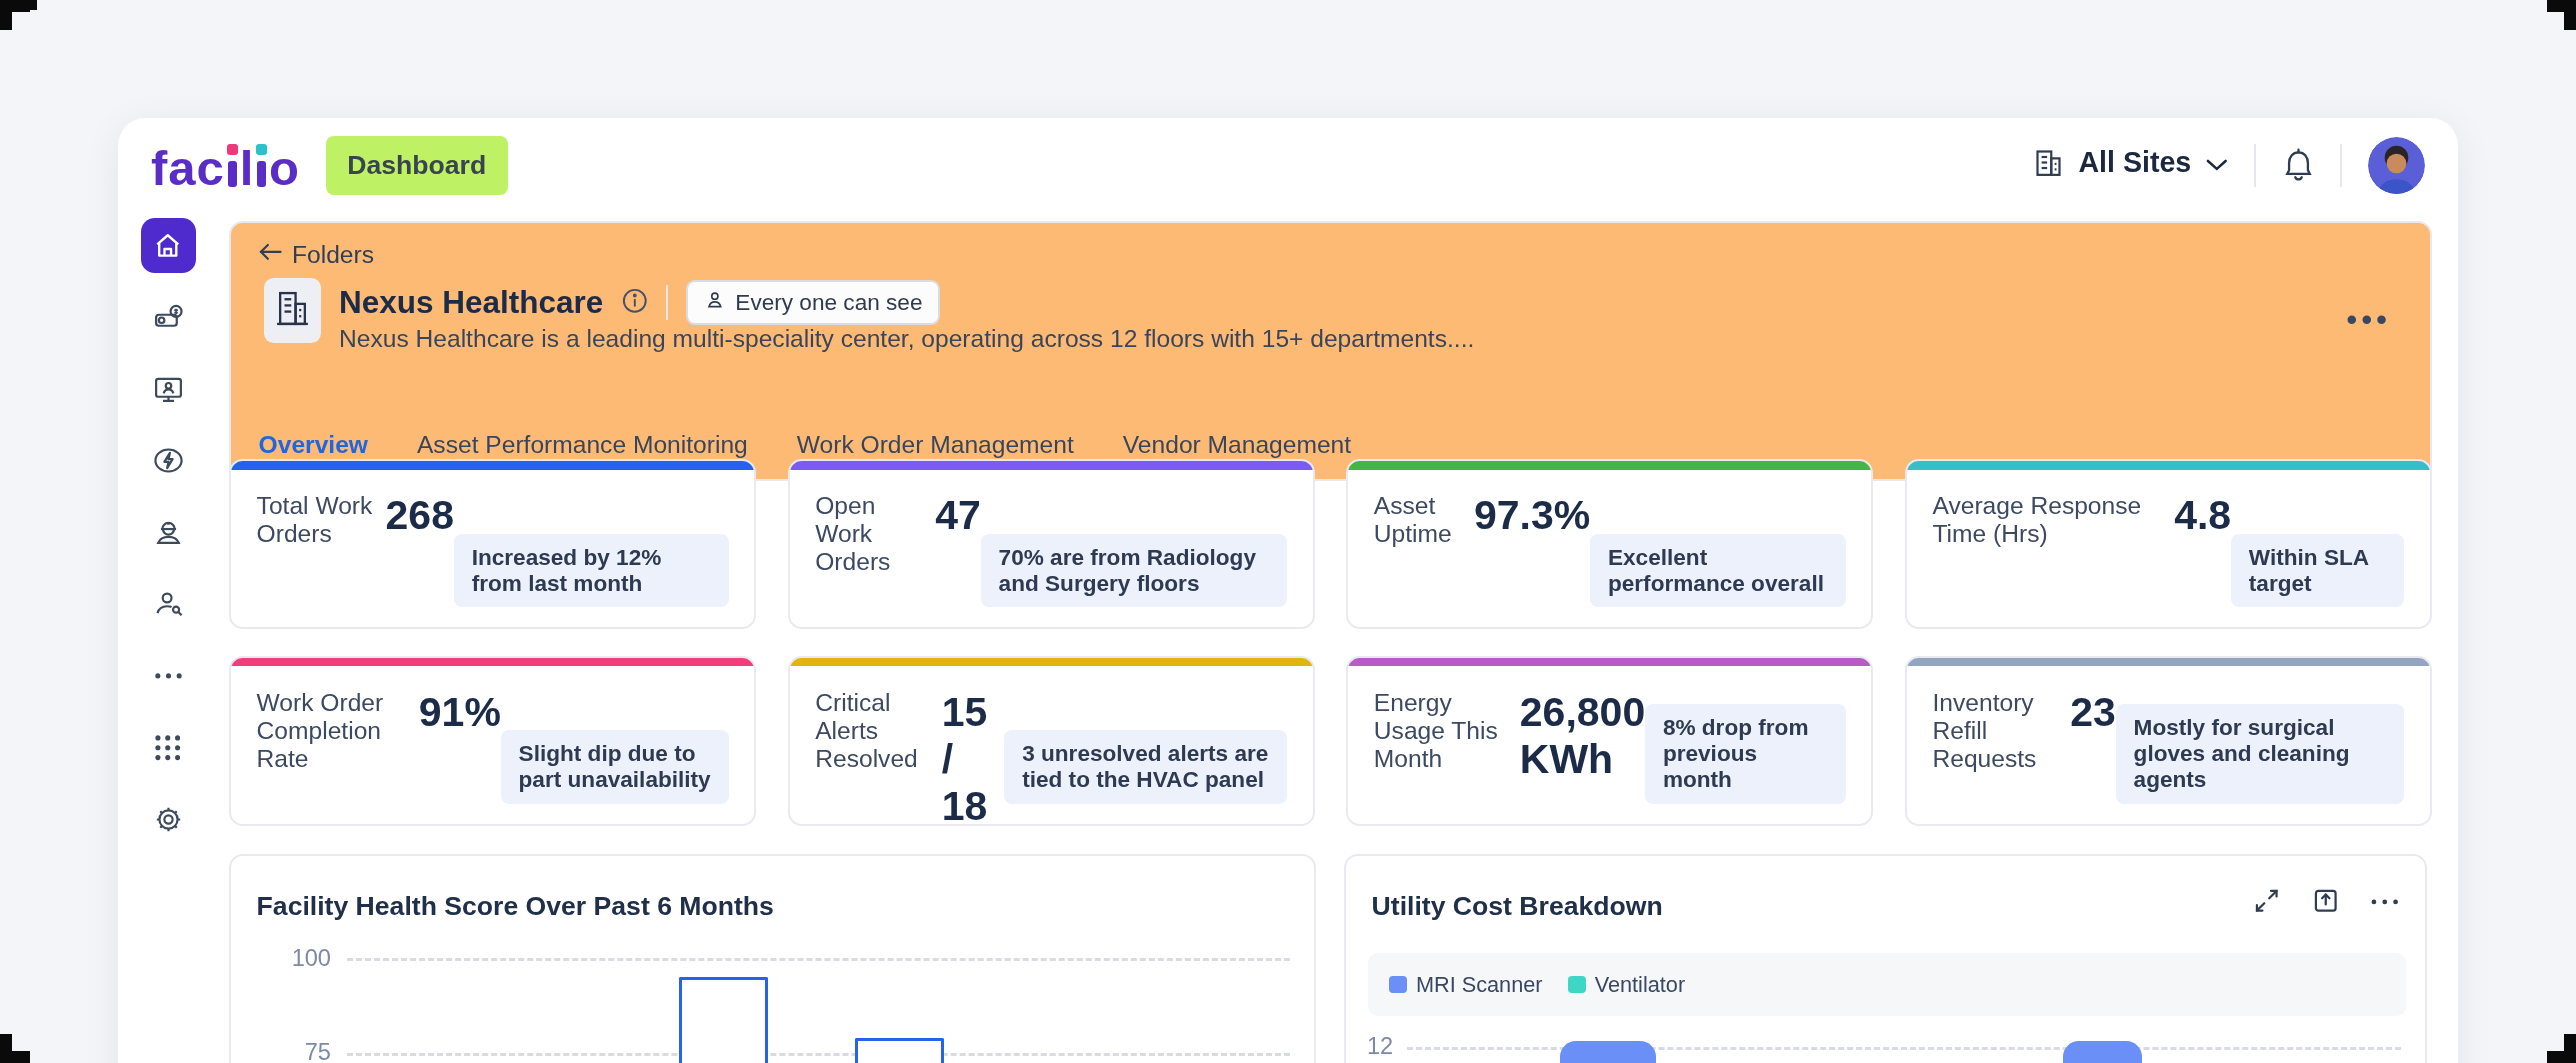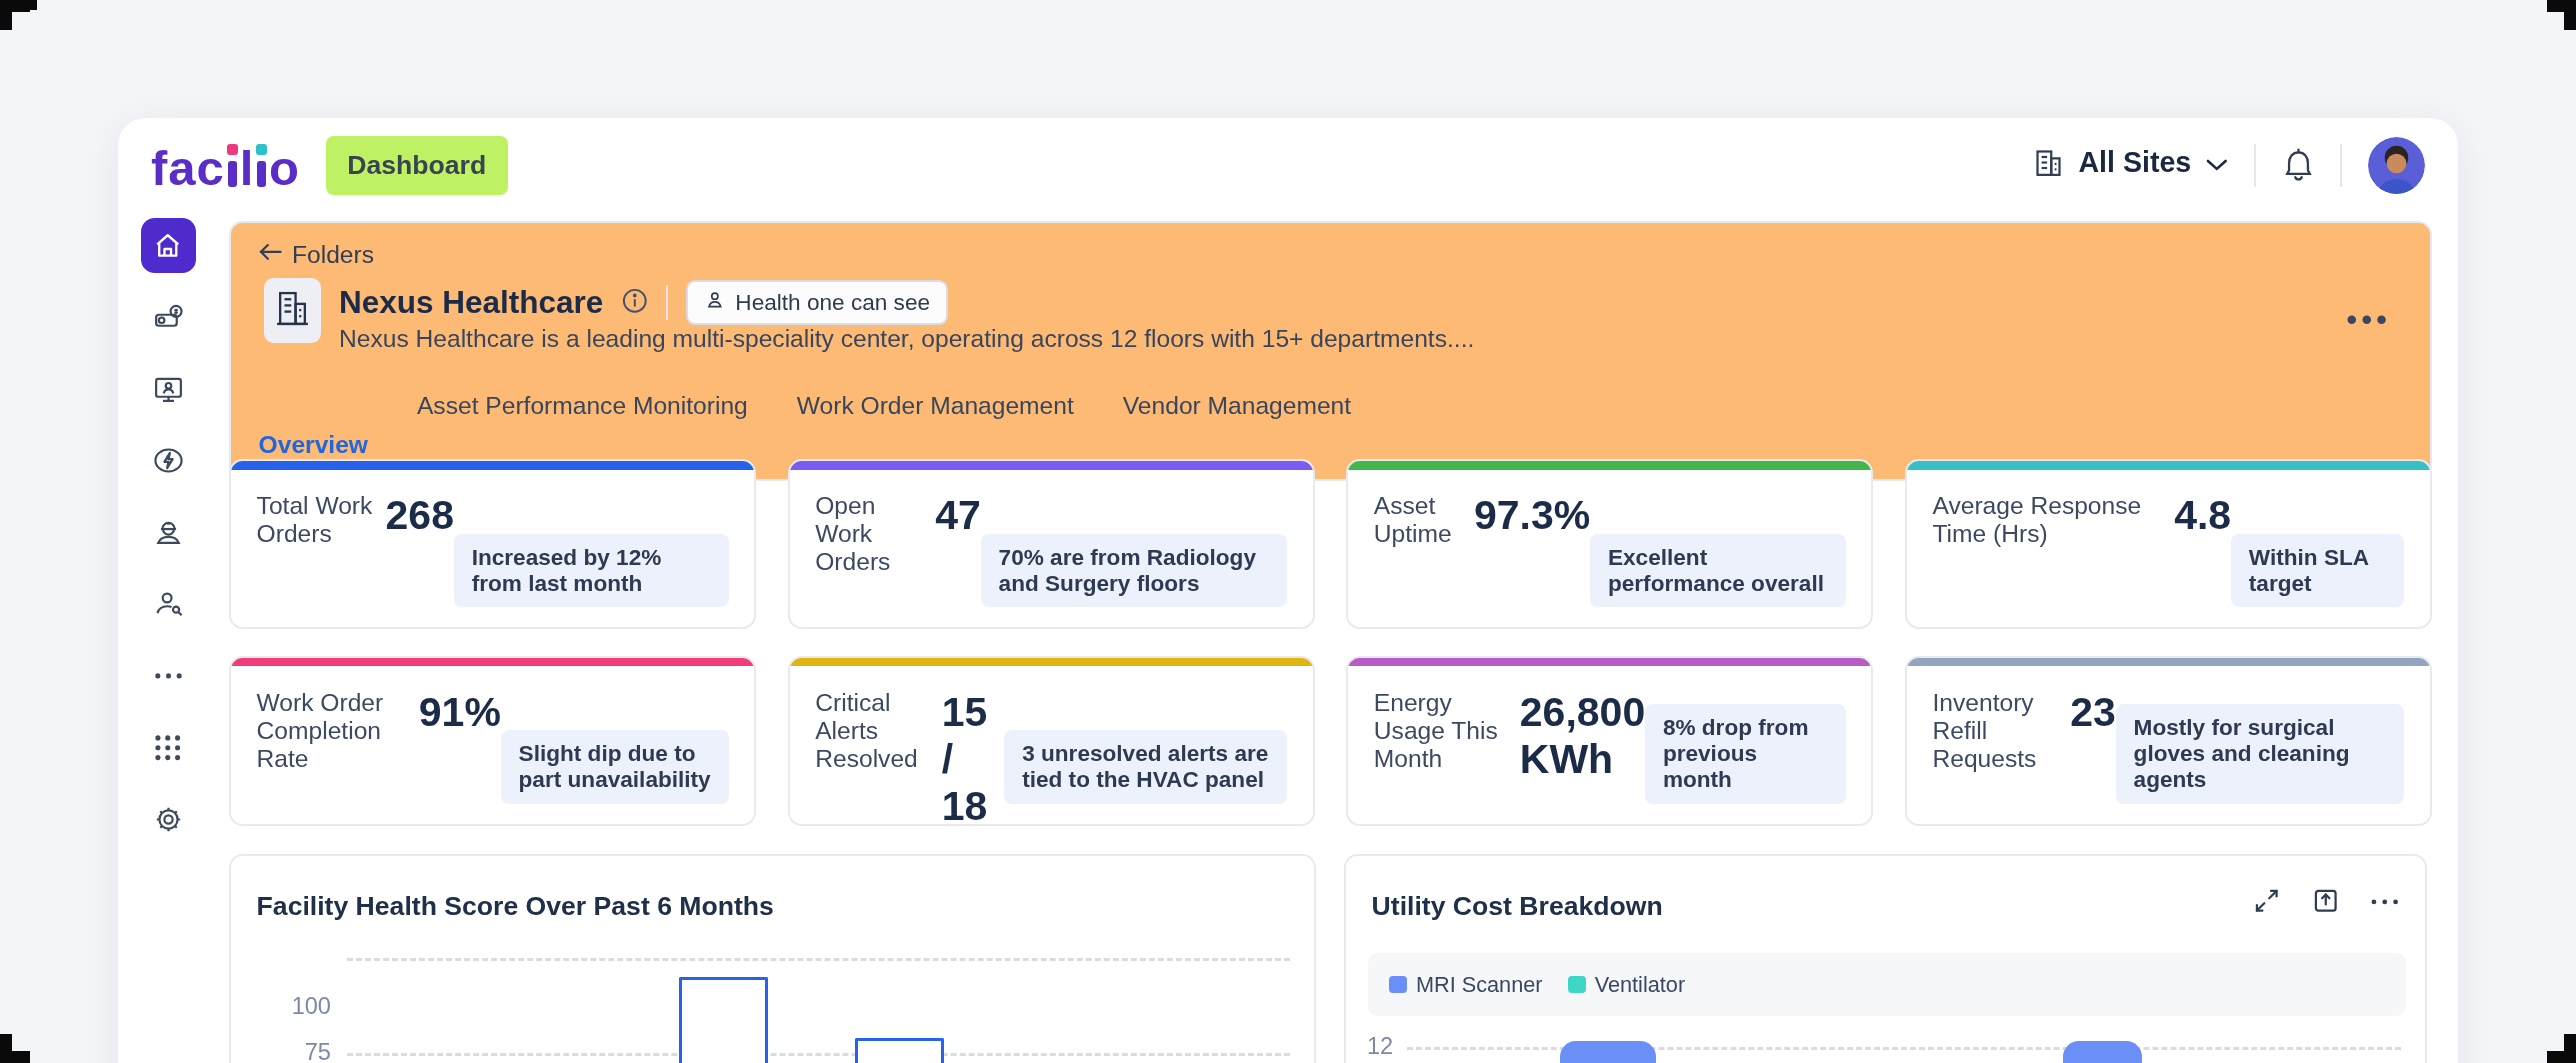--- a/index.html
+++ b/index.html
@@ -52,21 +52,21 @@
   .back-row{position:absolute;left:25.6px;top:17.7px;display:flex;align-items:center;gap:9.8px;font-size:24.6px;color:#323e55;cursor:pointer;}
   .folder-tile{position:absolute;left:33px;top:55px;width:57px;height:65px;background:#edeff4;border-radius:9.8px;display:flex;align-items:center;justify-content:center;}
   .title-row{position:absolute;left:108px;top:57px;display:flex;align-items:center;gap:17.7px;}
   .folder-title{font-size:31.5px;font-weight:bold;color:#1c2b47;}
   .title-div{width:2px;height:35px;background:#e3e6eb;}
   .vis-badge{display:flex;align-items:center;gap:9.8px;border:2px solid #d9dde3;background:#fcfcfd;border-radius:8.9px;padding:6.9px 15.8px;font-size:22.6px;color:#2e3a50;cursor:pointer;}
   .folder-desc{position:absolute;left:108px;top:102px;font-size:24.6px;color:#39455c;}
   .more-btn{position:absolute;right:33px;top:77px;border:none;background:none;font-size:31.5px;letter-spacing:3.9px;color:#3a4763;cursor:pointer;}
   .tabs{position:absolute;left:25.6px;bottom:0;display:flex;gap:45px;}
   .tab{font-size:24.6px;color:#39455c;padding:0 2px 15.8px;cursor:pointer;}
-  .tab.active{color:#2166dd;font-weight:bold;border-bottom:4.9px solid #2166dd;margin-top:39px;}
+  .tab.active{color:#2166dd;font-weight:bold;border-bottom:4.9px solid #2166dd;}
 
   
   .kpi-grid{position:absolute;left:0;top:238px;width:2203px;display:grid;grid-template-columns:repeat(4,1fr);column-gap:31.5px;row-gap:26.6px;}
   .kpi{position:relative;height:170px;background:#fff;border:2px solid #e8eaef;border-radius:13.8px;box-sizing:border-box;overflow:hidden;display:flex;padding:23.6px 25.6px 19.7px;}
   .kpi .accent{position:absolute;left:0;top:0;width:100%;height:8.9px;}
   .kpi .klabel{font-size:24.6px;color:#3c4961;margin-top:7.9px;}
   .kpi .kvalue{font-size:41px;font-weight:bold;color:#1c2b47;margin-top:7.9px;}
   .kpi .knote{margin-top:auto;background:#ecf1fb;border-radius:7.9px;padding:10.8px 17.7px;font-size:22.6px;font-weight:bold;color:#2e3a52;}
 
   
@@ -306,21 +306,21 @@
             </svg>
         </span>
         <span class="title-div"></span>
         <span class="vis-badge">
           <span>
             <svg width="21.7" height="21.7" viewBox="0 0 24 24" fill="none" stroke="#2e3a50" stroke-width="1.8">
                 <circle cx="12" cy="8" r="3.4"></circle>
                 <path d="M5.5 19.5c1-3.6 3.7-5.3 6.5-5.3s5.5 1.7 6.5 5.3z"></path>
               </svg>
           </span>
-          <span>Health one can see</span>
+          <span>Every one can see</span>
         </span>
       </div>
 
       <div class="folder-desc">Nexus Healthcare is a leading multi-speciality center, operating across 12 floors with 15+ departments....</div>
 
       <button class="more-btn">•••</button>
 
       <div class="tabs">
         <span class="tab active">Overview</span>
         <span class="tab">Asset Performance Monitoring</span>
@@ -375,21 +375,21 @@
       <div class="kpi">
         <div class="accent" style="background: rgb(147, 165, 193);"></div>
         <div class="klabel">Inventory Refill Requests</div>
         <div class="kvalue">23</div>
         <div class="knote">Mostly for surgical gloves and cleaning agents</div>
       </div>
     </section>
 
     <section class="chart-card health">
       <div class="chart-title">Facility Health Score Over Past 6 Months</div>
-      <div class="ticklabel" style="left:39px;top:89px;margin-top:48px;">100</div>
+      <div class="ticklabel" style="left:39px;top:89px;">100</div>
       <div class="gridline" style="left:116px;right:23.6px;top:102px;"></div>
       <div class="ticklabel" style="left:39px;top:183px;">75</div>
       <div class="gridline" style="left:116px;right:23.6px;top:197px;"></div>
       <div id="health-plot" style="position:absolute;left:0;top:0;width:100%;height:100%;">
           <div class="hbar" style="left: 448px; top: 121px; border-color: rgb(37, 99, 235);"></div>
           <div class="hbar" style="left: 624px; top: 182px; border-color: rgb(37, 99, 235);"></div>
         </div>
     </section>
 
     <section class="chart-card utility">

